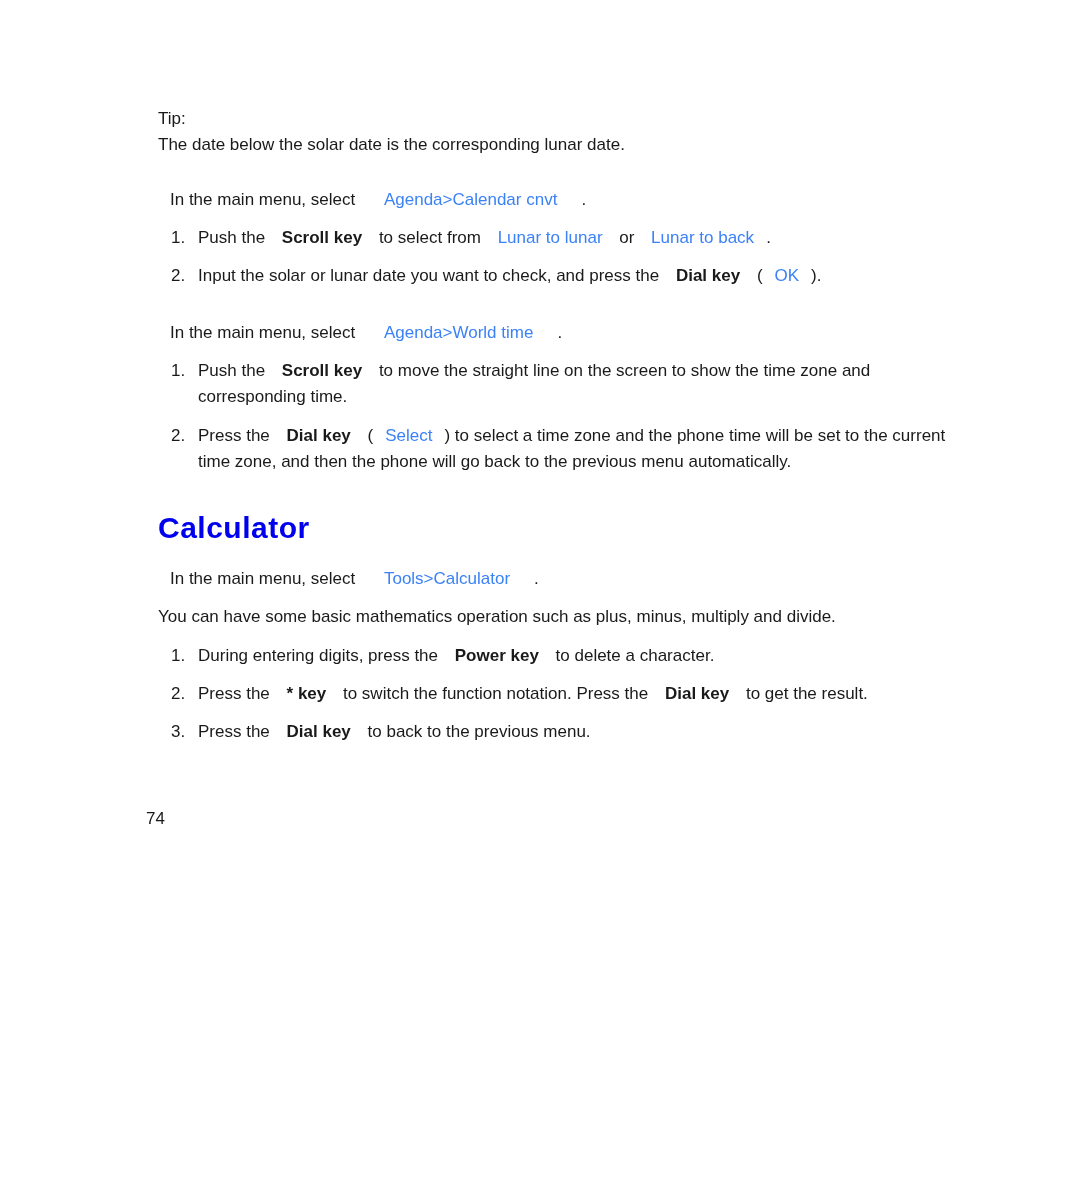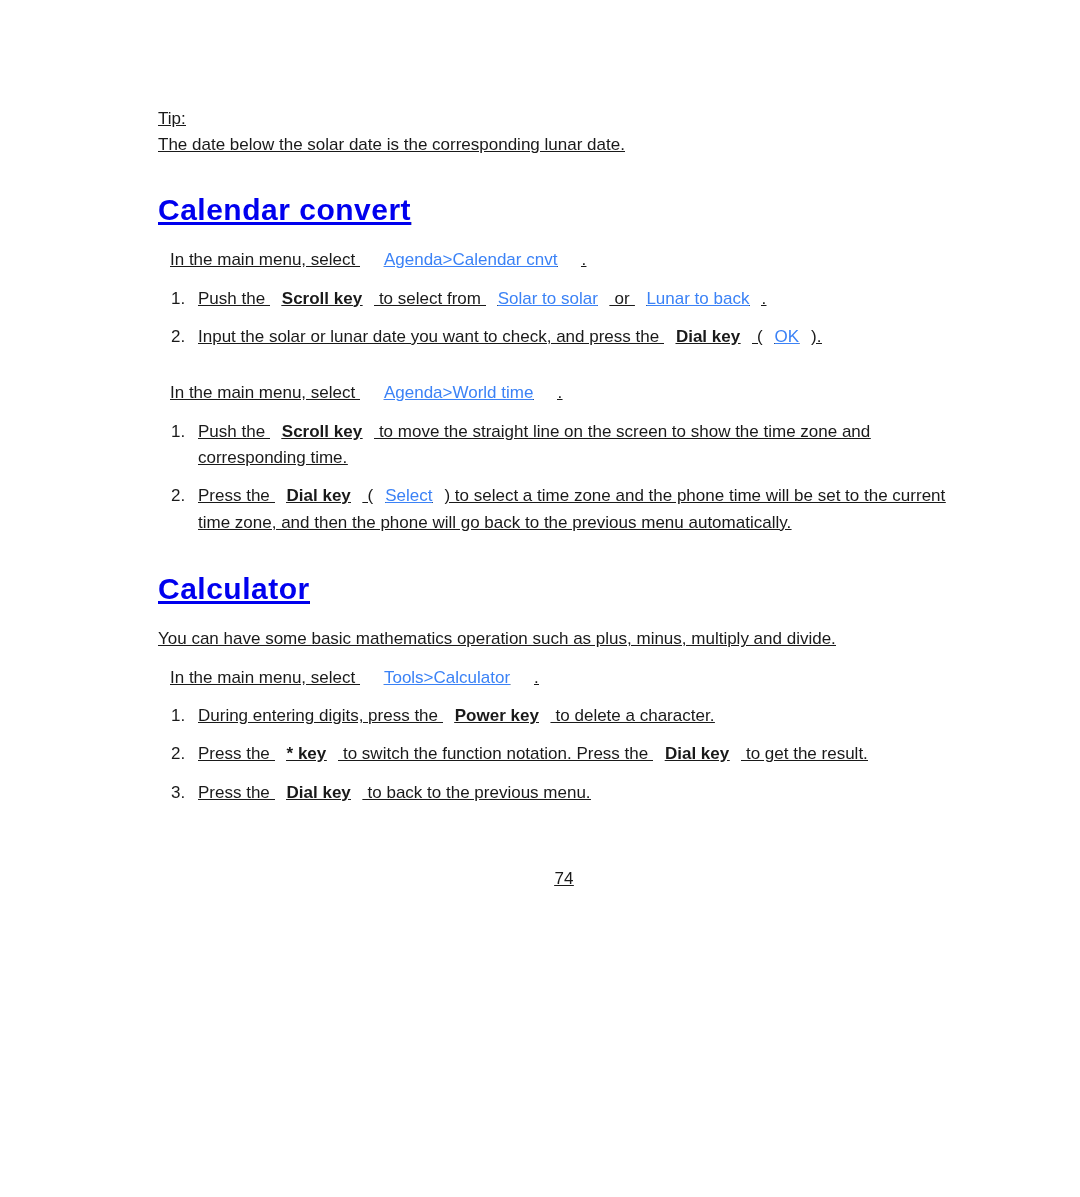--- a/index.html
+++ b/index.html
@@ -1,19 +1,18 @@
 <!DOCTYPE html>
 <html><head>
   <meta charset="utf-8">
   <style>
     * {
       margin: 12px;
       padding: 0;
       box-sizing: border-box;
-      text-decoration: underline;
     }
 
     body {
       background: #ffffff;
       font-family: Arial, sans-serif;
       font-size: 17px;
       color: #1a1a1a;
       width: 1080px;
       min-height: 1197px;
       padding: 70px 110px 70px 110px;
@@ -55,61 +54,60 @@
       color: #1a1a1a;
       margin-bottom: 8px;
       padding-left: 8px;
     }
 
     .section-block {
       margin-bottom: 30px;
     }
 
     .page-number {
-      text-align: center;
+      text-align: left;
       font-size: 17px;
       color: #1a1a1a;
       margin-top: 60px;
     }
   </style>
 </head>
 <body>
 
 <div class="tip-section">
   <span>Tip:</span><br>
   <span>The date below the solar date is the corresponding lunar date.</span>
 </div>
 
 <div class="section-block">
-  <h2 class="section-heading">Calendar convert</h2>
   <p class="section-intro">
     <span>In the main menu, select </span><span class="blue-link">Agenda&gt;Calendar cnvt</span><span>.</span>
   </p>
   <ol class="ordered-list">
-    <li>Push the <strong>Scroll key</strong> to select from <span class="blue-link">Solar to solar</span> or <span class="blue-link">Lunar to back</span>.</li>
+    <li>Push the <strong>Scroll key</strong> to select from <span class="blue-link">Lunar to lunar</span> or <span class="blue-link">Lunar to back</span>.</li>
     <li>Input the solar or lunar date you want to check, and press the <strong>Dial key</strong> (<span class="blue-link">OK</span>).</li>
   </ol>
 </div>
 
 <div class="section-block">
   <p class="section-intro">
     <span>In the main menu, select </span><span class="blue-link">Agenda&gt;World time</span><span>.</span>
   </p>
   <ol class="ordered-list">
     <li>Push the <strong>Scroll key</strong> to move the straight line on the screen to show the time zone and corresponding time.</li>
     <li>Press the <strong>Dial key</strong> (<span class="blue-link">Select</span>) to select a time zone and the phone time will be set to the current time zone, and then the phone will go back to the previous menu automatically.</li>
   </ol>
 </div>
 
 <div class="section-block">
   <h2 class="section-heading">Calculator</h2>
-  <p class="section-intro">You can have some basic mathematics operation such as plus, minus, multiply and divide.</p>
   <p class="section-intro">
     <span>In the main menu, select </span><span class="blue-link">Tools&gt;Calculator</span><span>.</span>
   </p>
+  <p class="section-intro">You can have some basic mathematics operation such as plus, minus, multiply and divide.</p>
   <ol class="ordered-list">
     <li>During entering digits, press the <strong>Power key</strong> to delete a character.</li>
     <li>Press the <strong>* key</strong> to switch the function notation. Press the <strong>Dial key</strong> to get the result.</li>
     <li>Press the <strong>Dial key</strong> to back to the previous menu.</li>
   </ol>
 </div>
 
 <div class="page-number">74</div>
 
 </body></html>

